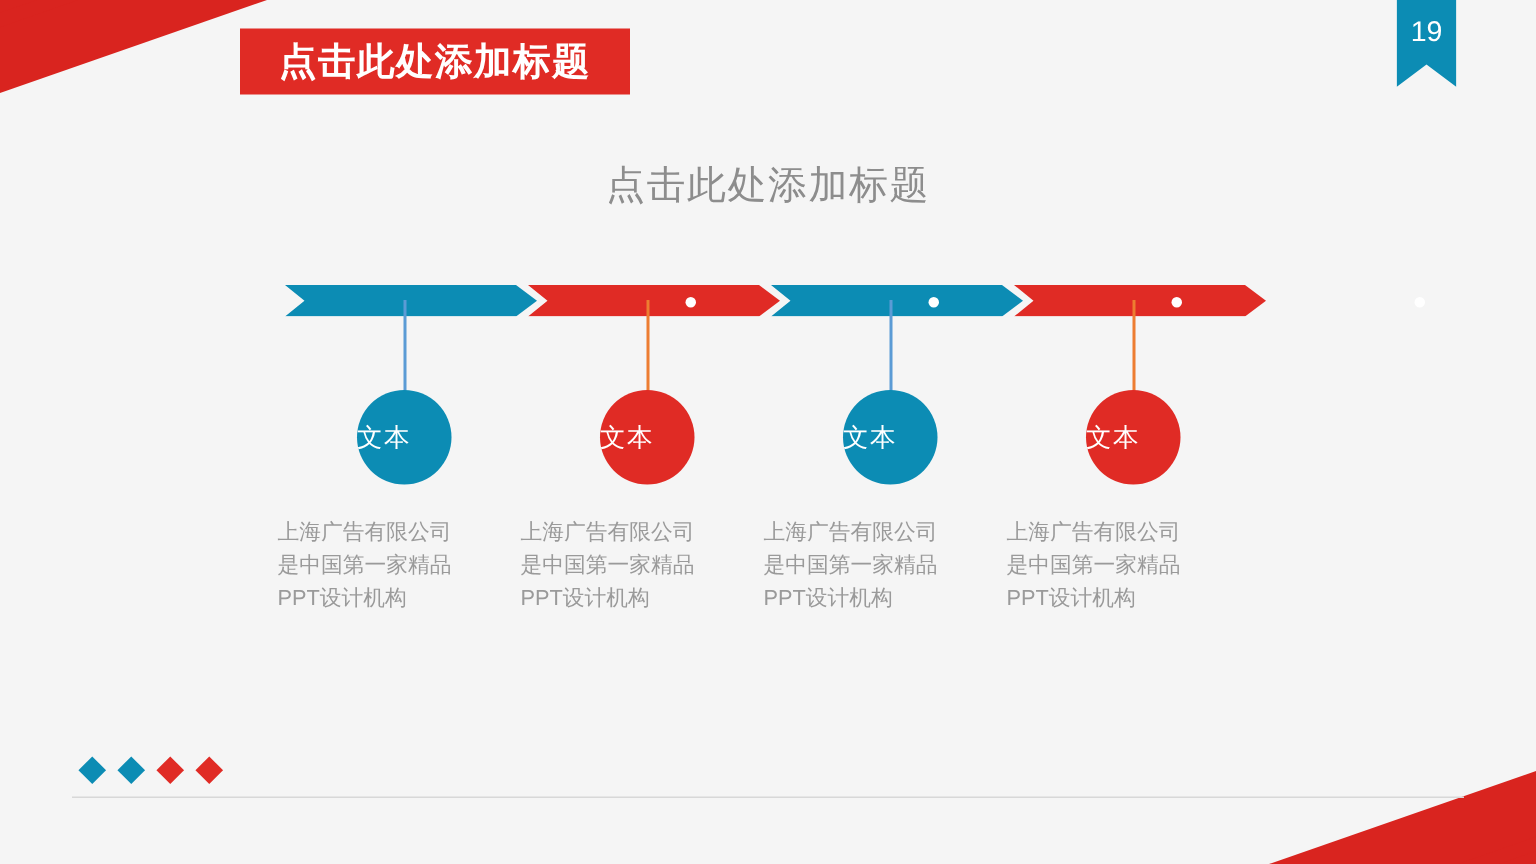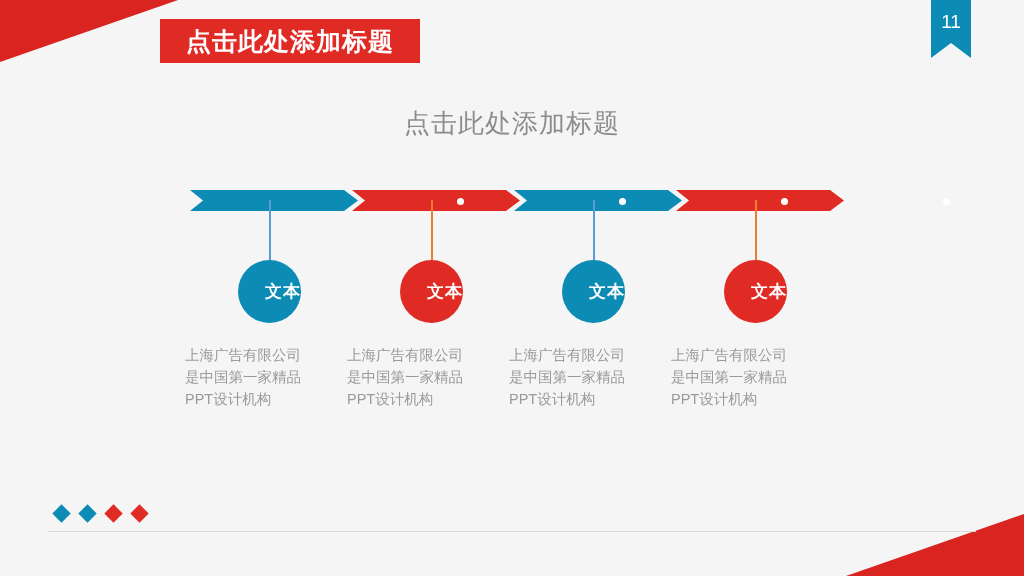--- a/index.html
+++ b/index.html
@@ -138,22 +138,21 @@
   .connector.k3 { left: 755px; background: #ed7d31; }
 
   
   .node-circle {
     position: absolute;
     top: 260px;
     width: 63px; height: 63px;
     border-radius: 50%;
     display: flex;
     align-items: center;
-    justify-content: flex-end;
-    font-weight: bold;
+    justify-content: flex-start;
   }
   .node-circle .circle-label {
     color: #ffffff;
     font-size: 17px;
     line-height: 1;
     letter-spacing: 1px;
   }
   .node-circle.n0 { left: 238px; background: #0c8cb4; }
   .node-circle.n1 { left: 400px; background: #e02b25; }
   .node-circle.n2 { left: 562px; background: #0c8cb4; }
@@ -206,21 +205,21 @@
   <div class="corner-tri-tl"></div>
   <div class="corner-stripe-tl"></div>
   <div class="corner-tri-br"></div>
   <div class="corner-stripe-br"></div>
 
   <div class="title-box">
     <span class="title-text">点击此处添加标题</span>
   </div>
 
   <div class="page-ribbon">
-    <span class="page-num">11</span>
+    <span class="page-num">19</span>
   </div>
 
   <div class="subtitle">点击此处添加标题</div>
 
   <div class="chevron-band">
     <div class="chev c0"></div>
     <div class="chev c1"></div>
     <div class="chev c2"></div>
     <div class="chev c3"></div>
   </div>

